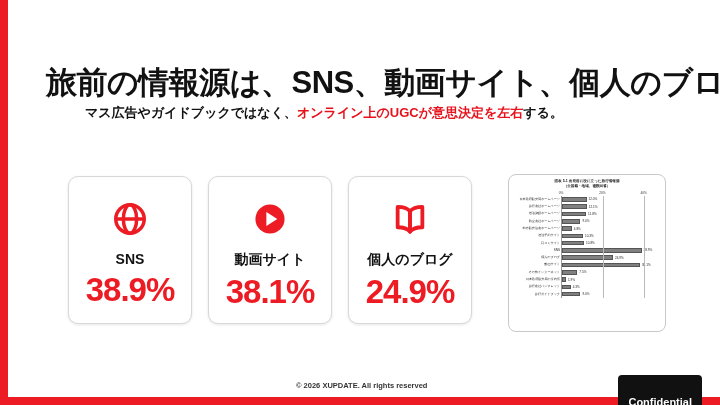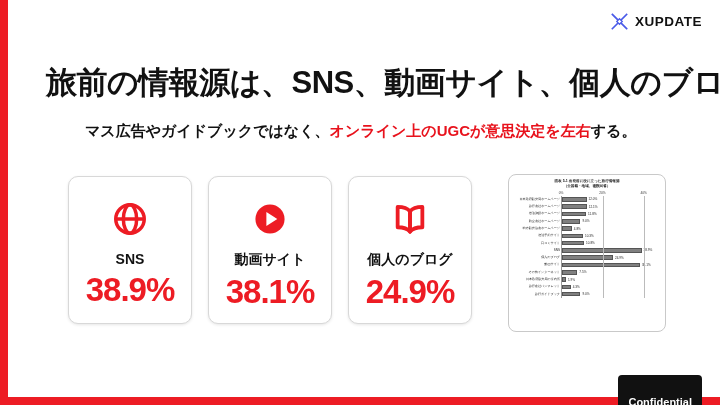--- a/index.html
+++ b/index.html
@@ -22,22 +22,22 @@
   .logo-mark{width:19px;height:19px;display:block;}
   .logo-text{font-size:13.5px;font-weight:bold;letter-spacing:0.5px;color:#111;}
 
   
   .title{
     position:absolute;left:46px;top:62px;
     font-size:31px;font-weight:bold;color:#111;
     letter-spacing:-0.5px;white-space:nowrap;
   }
   .subtitle{
-    position:absolute;left:85px;top:122px;
-    font-size:15px;font-weight:bold;color:#111;white-space:nowrap;
+    position:absolute;left:85px;top:104px;
+    font-size:13px;font-weight:bold;color:#111;white-space:nowrap;
   }
   .subtitle .hl{color:#E8121C;}
 
   
   .cards{position:absolute;left:68px;top:176px;display:flex;gap:16px;}
   .card{
     width:124px;height:148px;
     background:#fff;border:1px solid #d8d8d8;border-radius:10px;
     box-shadow:0 1px 3px rgba(0,0,0,0.10);
     display:flex;flex-direction:column;align-items:center;
@@ -86,29 +86,20 @@
   }
 </style>
 </head>
 <body>
 
 <div class="slide">
 
   <div class="accent-left"></div>
   <div class="accent-bottom"></div>
 
-  <div class="logo">
-    <span>
-      <svg class="logo-mark" viewBox="0 0 24 24" fill="none" stroke="#4A5BE8" stroke-width="2.1" stroke-linecap="square">
-        <path d="M3 3 L21 21 M21 3 L3 21"></path>
-        <path d="M12 8.5 L15.5 12 L12 15.5 L8.5 12 Z" fill="#fff" stroke="#4A5BE8" stroke-width="1.6"></path>
-      </svg>
-    </span>
-    <span class="logo-text">XUPDATE</span>
-  </div>
 
   <div class="title">旅前の情報源は、SNS、動画サイト、個人のブログ。</div>
 
   <div class="subtitle">
     <span>マス広告やガイドブックではなく、</span><span class="hl">オンライン上のUGCが意思決定を左右</span><span>する。</span>
   </div>
 
   <div class="cards">
 
     <div class="card">
@@ -229,15 +220,16 @@
             <div class="bar" style="width: 20%; background: rgb(128, 128, 128);"></div>
             <div class="bar-val">9.0%</div>
           </div>
         </div>
     <div class="gridline" style="left: 44.4444%;"></div>
         <div class="gridline" style="left: 88.8889%;"></div>
       </div>
   </div>
 
 
+  <div class="footer-copy">© 2026 XUPDATE. All rights reserved</div>
   <div class="confidential">Confidential</div>
 
 </div>
 
 </body></html>

